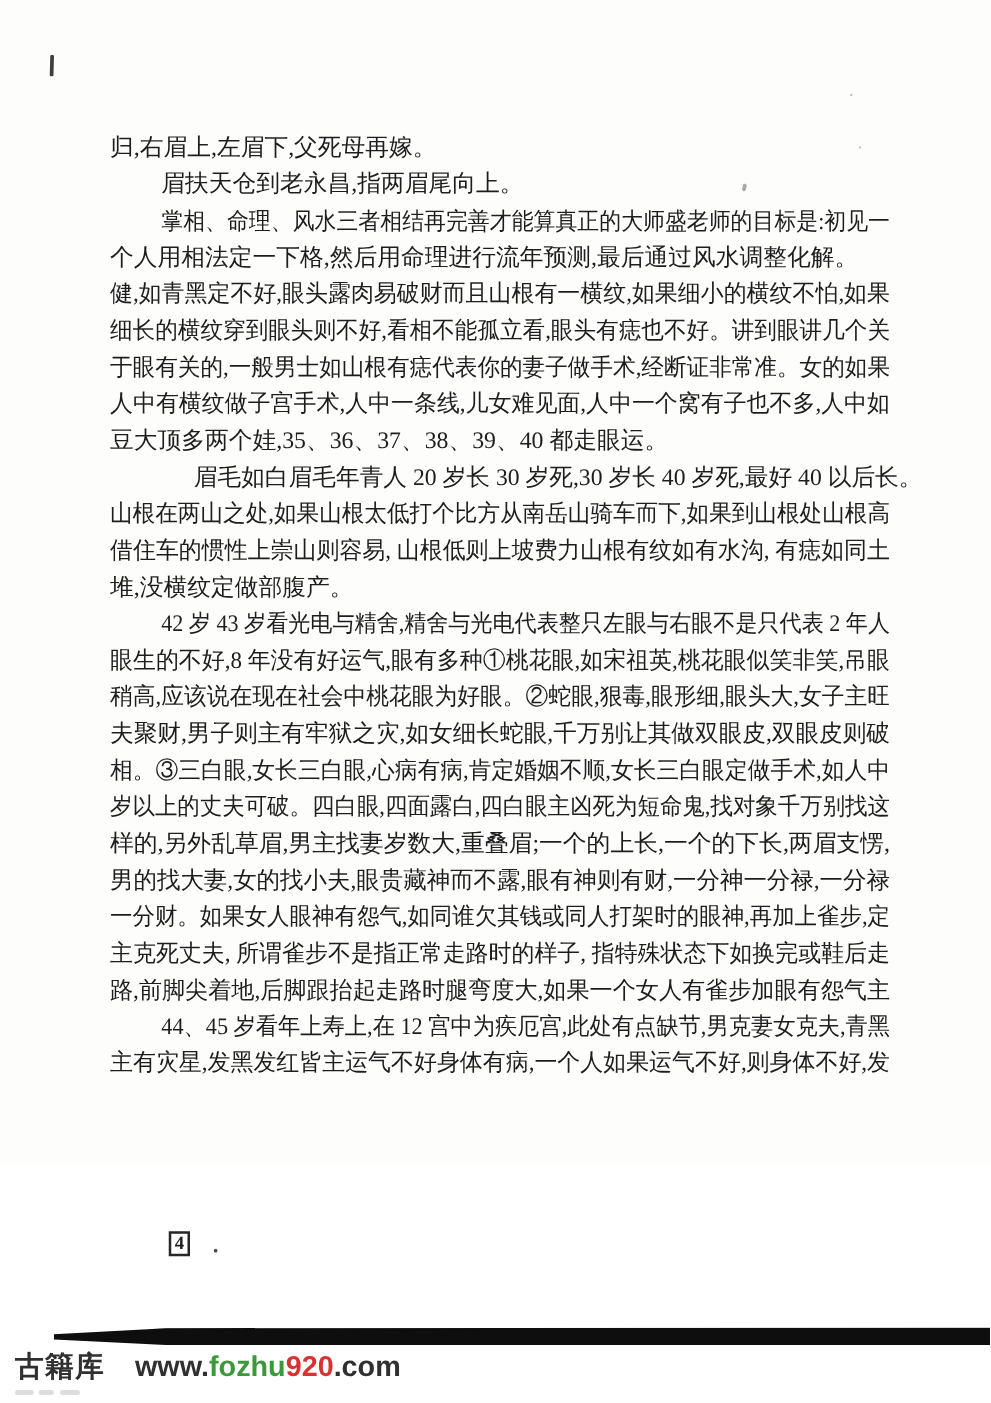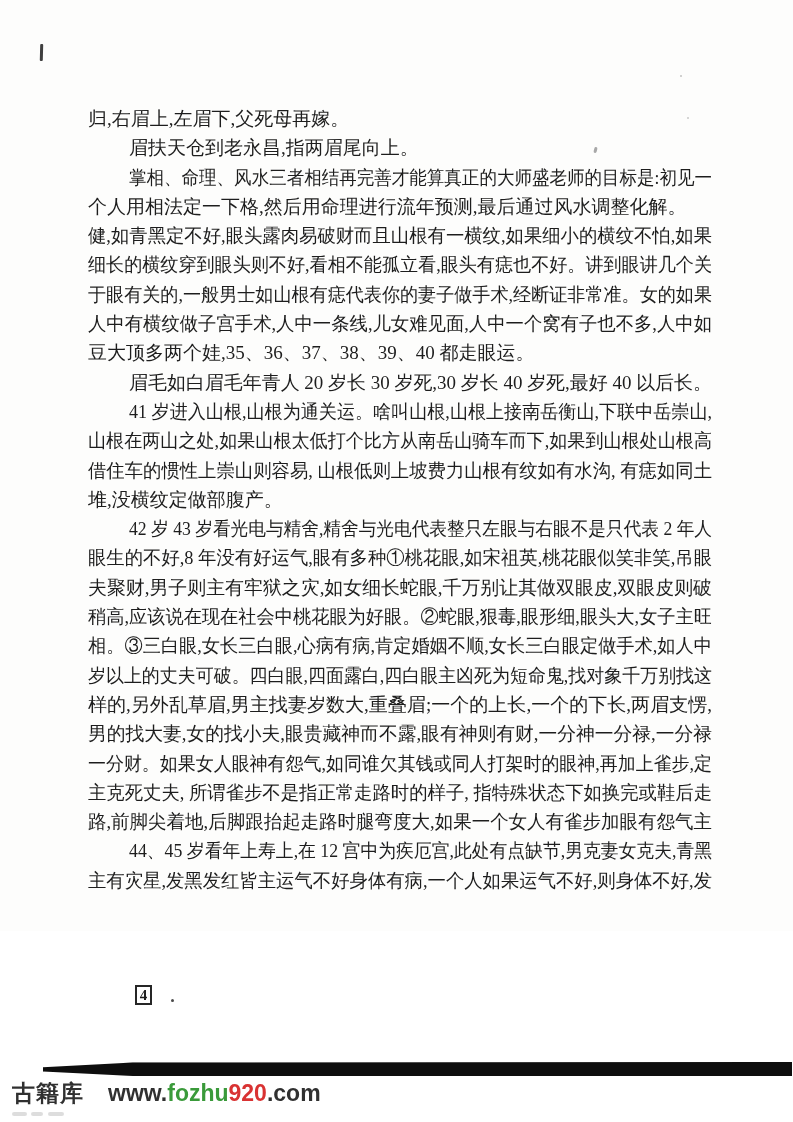--- a/index.html
+++ b/index.html
@@ -87,29 +87,28 @@
   <div class="text-block" id="text-block">
       <div class="pline"><span>归,右眉上,左眉下,父死母再嫁。</span></div>
       <div class="pline indented"><span>眉扶天仓到老永昌,指两眉尾向上。</span></div>
       <div class="pline indented"><span style="transform: scaleX(0.922058);">掌相、命理、风水三者相结再完善才能算真正的大师盛老师的目标是:初见一</span></div>
       <div class="pline"><span>个人用相法定一下格,然后用命理进行流年预测,最后通过风水调整化解。</span></div>
       <div class="pline"><span style="transform: scaleX(0.965944);">健,如青黑定不好,眼头露肉易破财而且山根有一横纹,如果细小的横纹不怕,如果</span></div>
       <div class="pline"><span style="transform: scaleX(0.951945);">细长的横纹穿到眼头则不好,看相不能孤立看,眼头有痣也不好。讲到眼讲几个关</span></div>
       <div class="pline"><span style="transform: scaleX(0.951945);">于眼有关的,一般男士如山根有痣代表你的妻子做手术,经断证非常准。女的如果</span></div>
       <div class="pline"><span style="transform: scaleX(0.965944);">人中有横纹做子宫手术,人中一条线,儿女难见面,人中一个窝有子也不多,人中如</span></div>
       <div class="pline"><span>豆大顶多两个娃,35、36、37、38、39、40 都走眼运。</span></div>
-      <div class="pline indented"><span style="transform: scaleX(0.997861);">眉毛如白眉毛年青人 20 岁长 30 岁死,30 岁长 40 岁死,最好 40 以后长。</span></div>
-      <div class="pline indented"><span style="transform: scaleX(0.951448);">41 岁进入山根,山根为通关运。啥叫山根,山根上接南岳衡山,下联中岳崇山,</span></div>
+      <div class="pline indented"><span style="transform: scaleX(0.997861); margin-left: 26px;">眉毛如白眉毛年青人 20 岁长 30 岁死,30 岁长 40 岁死,最好 40 以后长。</span></div>
       <div class="pline"><span style="transform: scaleX(0.951945);">山根在两山之处,如果山根太低打个比方从南岳山骑车而下,如果到山根处山根高</span></div>
       <div class="pline"><span style="transform: scaleX(0.965944);">借住车的惯性上崇山则容易, 山根低则上坡费力山根有纹如有水沟, 有痣如同土</span></div>
       <div class="pline"><span>堆,没横纹定做部腹产。</span></div>
       <div class="pline indented"><span style="transform: scaleX(0.929825);">42 岁 43 岁看光电与精舍,精舍与光电代表整只左眼与右眼不是只代表 2 年人</span></div>
       <div class="pline"><span style="transform: scaleX(0.965944);">眼生的不好,8 年没有好运气,眼有多种①桃花眼,如宋祖英,桃花眼似笑非笑,吊眼</span></div>
+      <div class="pline"><span style="transform: scaleX(0.958894);">稍高,应该说在现在社会中桃花眼为好眼。②蛇眼,狠毒,眼形细,眼头大,女子主旺</span></div>
       <div class="pline"><span style="transform: scaleX(0.995215);">夫聚财,男子则主有牢狱之灾,如女细长蛇眼,千万别让其做双眼皮,双眼皮则破</span></div>
-      <div class="pline"><span style="transform: scaleX(0.958894);">稍高,应该说在现在社会中桃花眼为好眼。②蛇眼,狠毒,眼形细,眼头大,女子主旺</span></div>
       <div class="pline"><span style="transform: scaleX(0.958894);">相。③三白眼,女长三白眼,心病有病,肯定婚姻不顺,女长三白眼定做手术,如人中</span></div>
       <div class="pline"><span style="transform: scaleX(0.945097);">岁以上的丈夫可破。四白眼,四面露白,四白眼主凶死为短命鬼,找对象千万别找这</span></div>
       <div class="pline"><span style="transform: scaleX(1.00196);">样的,另外乱草眉,男主找妻岁数大,重叠眉;一个的上长,一个的下长,两眉支愣,</span></div>
       <div class="pline"><span style="transform: scaleX(0.987732);">男的找大妻,女的找小夫,眼贵藏神而不露,眼有神则有财,一分神一分禄,一分禄</span></div>
       <div class="pline"><span style="transform: scaleX(0.945097);">一分财。如果女人眼神有怨气,如同谁欠其钱或同人打架时的眼神,再加上雀步,定</span></div>
       <div class="pline"><span style="transform: scaleX(0.965944);">主克死丈夫, 所谓雀步不是指正常走路时的样子, 指特殊状态下如换完或鞋后走</span></div>
       <div class="pline"><span style="transform: scaleX(0.973099);">路,前脚尖着地,后脚跟抬起走路时腿弯度大,如果一个女人有雀步加眼有怨气主</span></div>
       <div class="pline indented"><span style="transform: scaleX(0.936922);">44、45 岁看年上寿上,在 12 宫中为疾厄宫,此处有点缺节,男克妻女克夫,青黑</span></div>
       <div class="pline"><span style="transform: scaleX(0.965944);">主有灾星,发黑发红皆主运气不好身体有病,一个人如果运气不好,则身体不好,发</span></div>
     </div>

